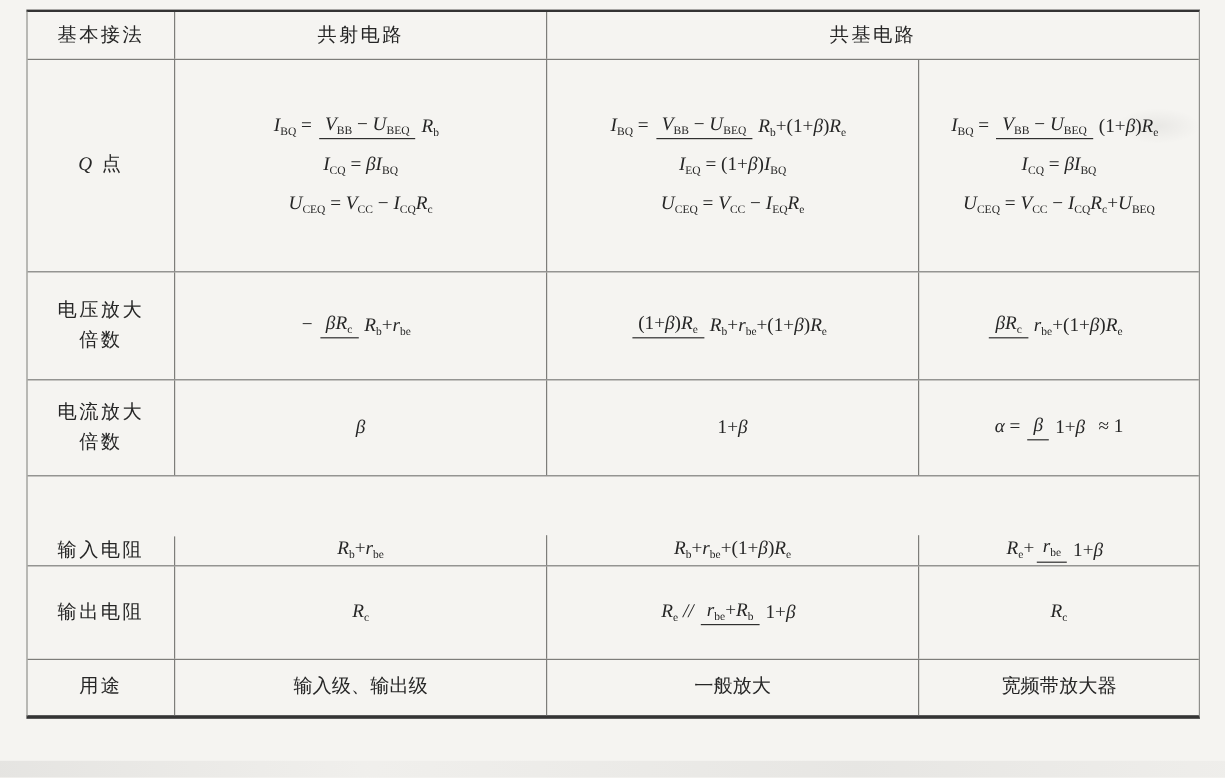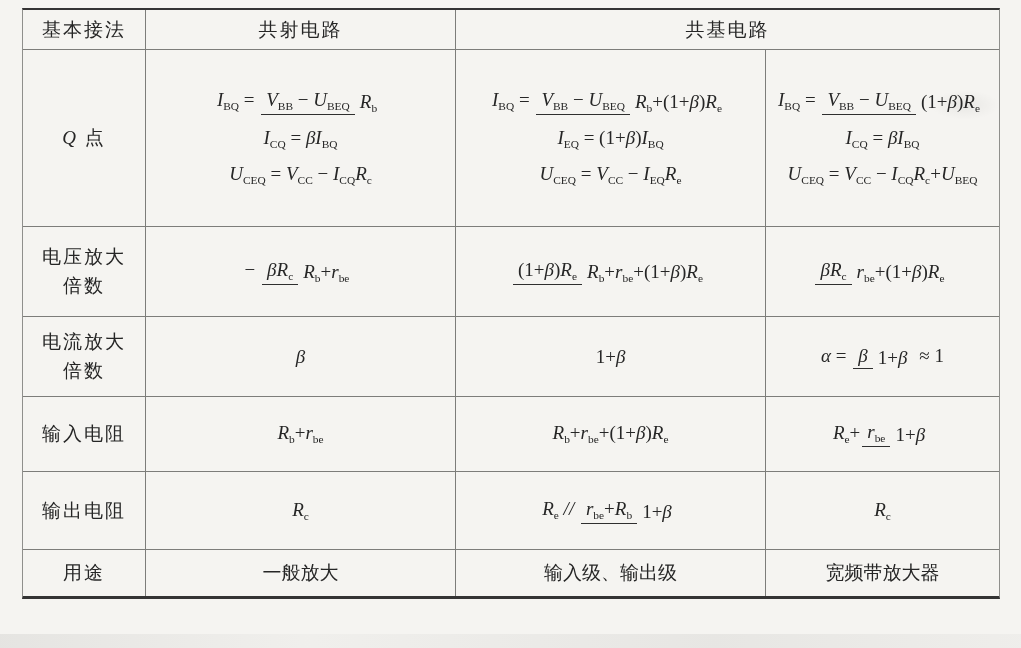--- a/index.html
+++ b/index.html
@@ -26,32 +26,32 @@
     border-left: 1px solid #8f8f8c;
     border-right: 1px solid #8f8f8c;
     background: transparent;
   }
   .t-row { display: flex; border-bottom: 1px solid #7d7d7a; }
   .t-row:last-child { border-bottom: none; }
   .t-head  { height: 40px; }
   .r-q     { height: 177px; }
   .r-av    { height: 90px; }
   .r-ai    { height: 80px; }
-  .r-ri    { height: 75px; }
+  .r-ri    { height: 75px; align-items: flex-end; }
   .r-ro    { height: 78px; }
   .r-band  { height: 43px; }
   .r-use   { height: 46px; }
 
   .cell {
     display: flex; flex-direction: column;
     align-items: center; justify-content: center;
     row-gap: 11px;
     border-right: 1px solid #7d7d7a;
     padding: 2px 4px;
-    font-size: 19px;
+    font-size: 16px;
   }
   .cell:last-child { border-right: none; flex: 1; }
   .c0 { width: 123px; }
   .c1 { width: 310px; }
   .c2 { width: 310px; }
   .c3 { width: 235px; }
 
   .head, .label { letter-spacing: 2px; row-gap: 5px; }
 
   
@@ -189,25 +189,25 @@
       <div class="cell c3">
           <div class="math-line"><span class="mi">R</span><sub class="ms">c</sub></div>
         </div>
     </div>
 
 
     <div class="t-row r-use">
       <div class="cell c0 label">
           <div class="math-line"><span class="mo">用途</span></div>
         </div>
+      <div class="cell c2">
+          <div class="math-line"><span class="mo">输入级、输出级</span></div>
+        </div>
       <div class="cell c1">
           <div class="math-line"><span class="mo">一般放大</span></div>
-        </div>
-      <div class="cell c2">
-          <div class="math-line"><span class="mo">输入级、输出级</span></div>
         </div>
       <div class="cell c3">
           <div class="math-line"><span class="mo">宽频带放大器</span></div>
         </div>
     </div>
 
   </div>
 </div>
 
 </body></html>

